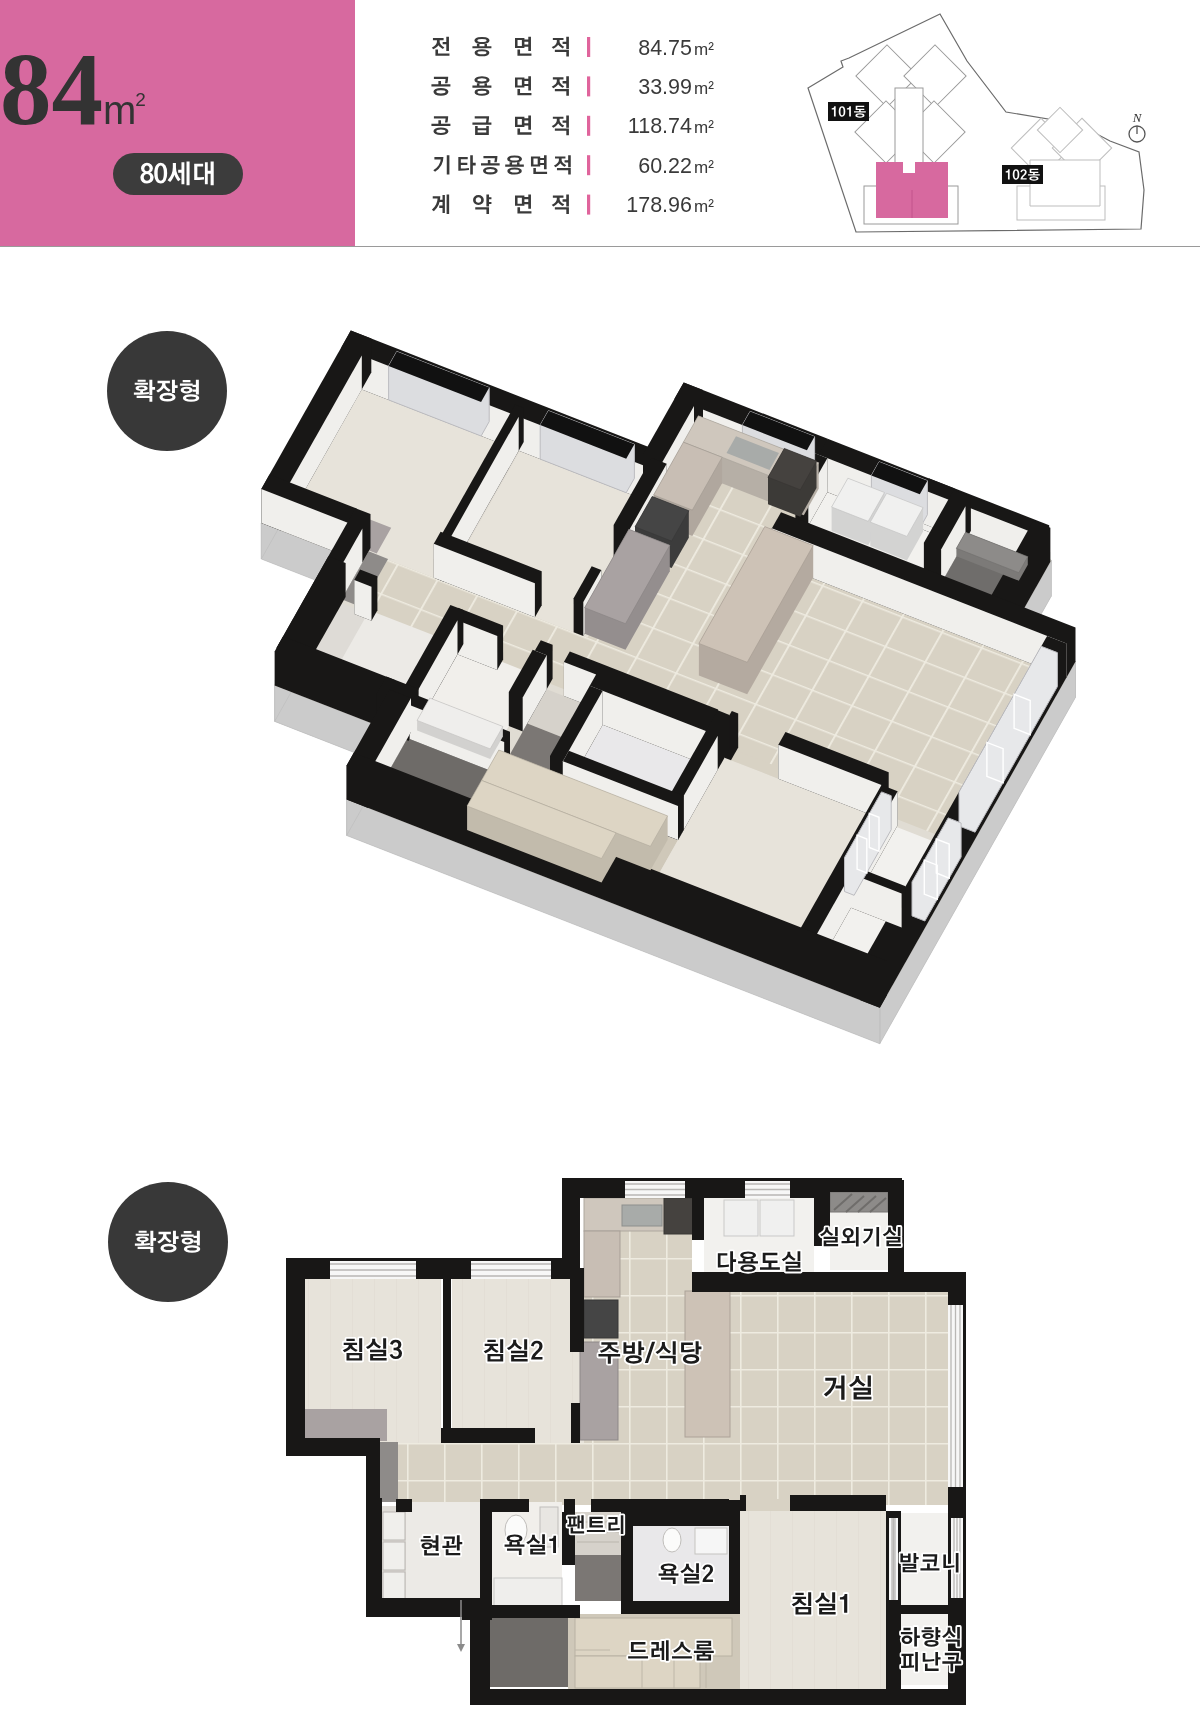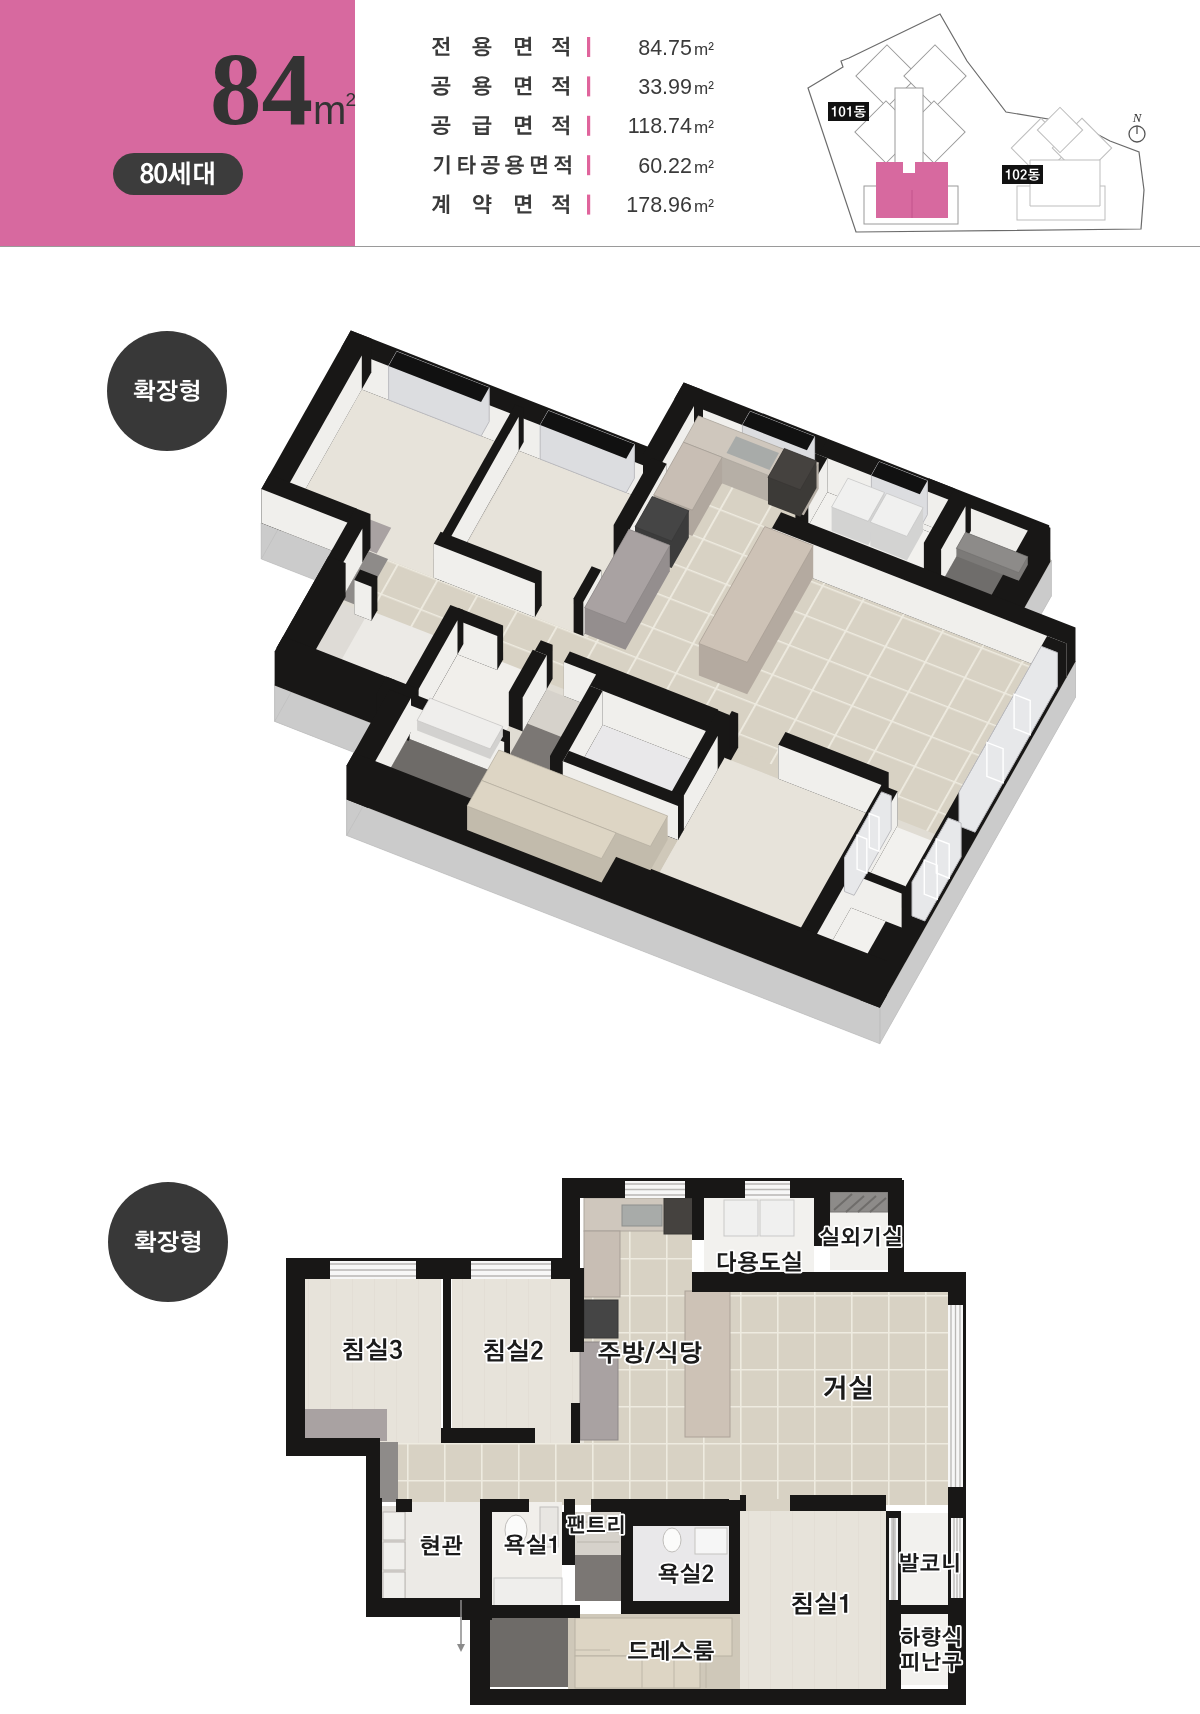--- a/index.html
+++ b/index.html
@@ -1,17 +1,17 @@
 <!DOCTYPE html>
 <html><head><meta charset="utf-8">
 <style>
 *{margin:0;padding:0;box-sizing:border-box}
 html,body{width:1200px;height:1714px;background:#fff;font-family:'Liberation Sans',sans-serif;position:relative;overflow:hidden}
 .pink{position:absolute;left:0;top:0;width:355px;height:247px;background:#d7699f}
-.big{position:absolute;left:0;top:38px;width:355px;text-align:right;color:#333;font-family:'Liberation Serif',serif;font-weight:bold;font-size:103px;line-height:1}
+.big{position:absolute;left:0;top:38px;width:355px;text-align:left;color:#333;font-family:'Liberation Serif',serif;font-weight:bold;font-size:103px;line-height:1}
 .big .m{font-family:'Liberation Sans',sans-serif;font-weight:normal;font-size:40px;letter-spacing:-1px}
 .big .m sup{font-size:19px;vertical-align:18px}
 .hline{position:absolute;left:0;top:246px;width:1200px;height:0;border-top:1.5px solid #9a9a9a}
 </style></head>
 <body>
 <div class="pink"></div>
 <div class="big">84<span class="m">m<sup>2</sup></span></div>
 <svg style="position:absolute;left:100px;top:150px" width="160" height="50" viewBox="0 0 160 50">
 <rect x="13" y="3" width="130" height="42" rx="21" fill="#3c3c3c"></rect>
 <g transform="translate(39.5 33.0) scale(0.024902 -0.024902)" fill="#fff">

